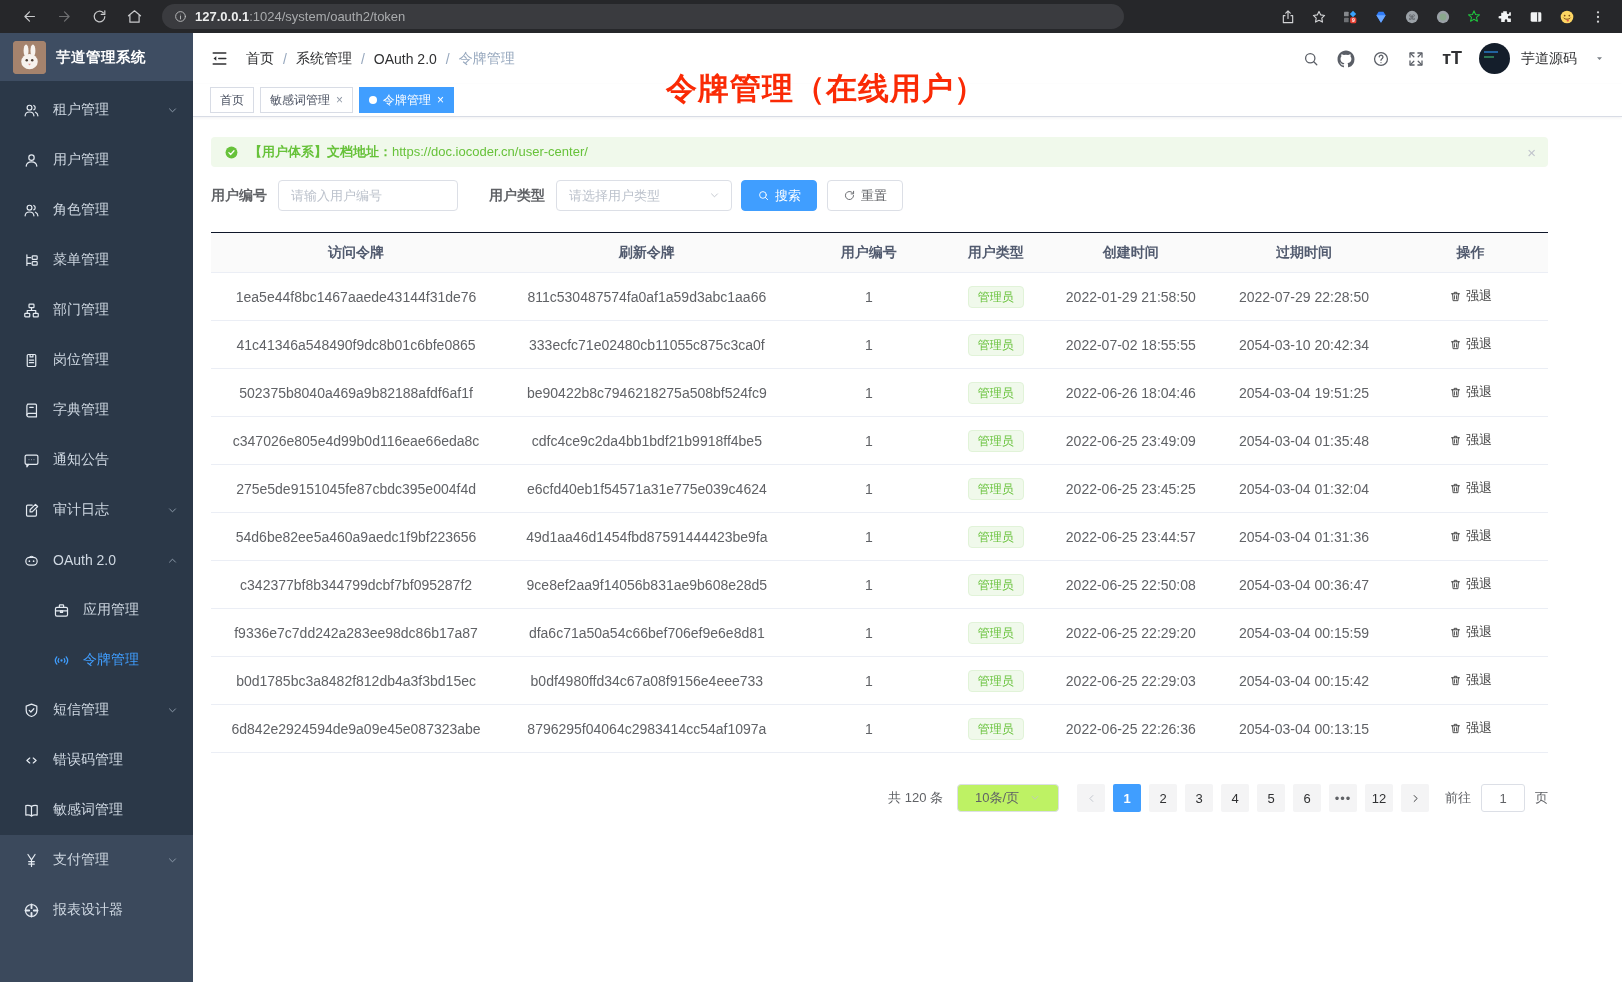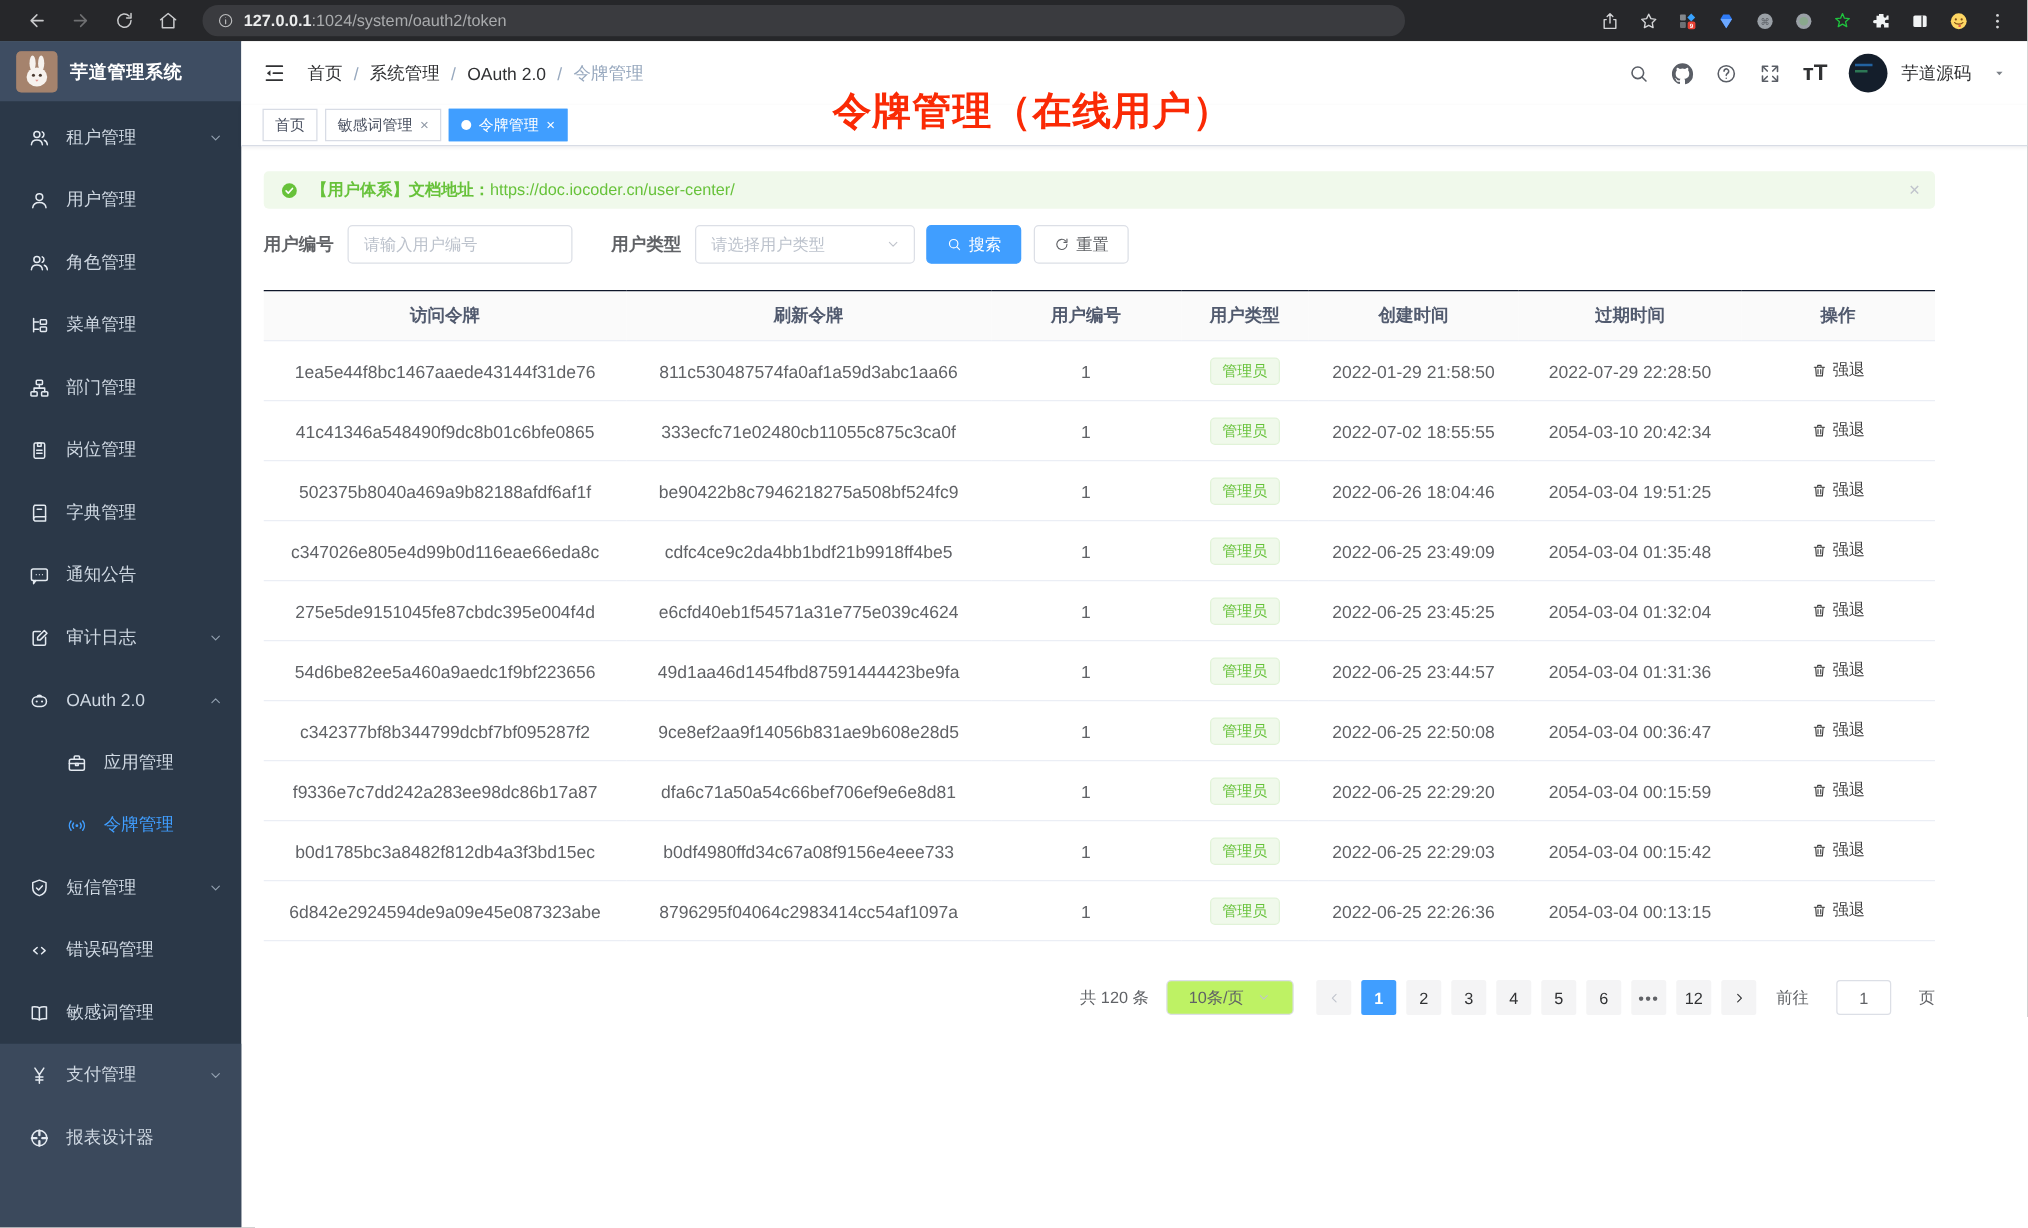--- a/index.html
+++ b/index.html
@@ -88,21 +88,21 @@
   
   .pager { margin-top:31px; display:flex; align-items:center; justify-content:flex-end; font-size:13px; color:#606266; }
   .ptotal { margin-right:14px; }
   .psize { width:102px; height:28px; border:1px solid #dcdfe6; border-radius:4px; display:flex; align-items:center; justify-content:center; gap:10px; color:#606266; cursor:pointer; margin-right:14px; background:#bef264; }
   .psize .chevd { color:#c0c4cc; font-size:12px; }
   .pbtns { display:flex; align-items:center; }
   .pbtn { min-width:28px; height:28px; margin:0 4px; border-radius:2px; background:#f4f4f5; color:#303133; display:flex; align-items:center; justify-content:center; font-size:13px; cursor:pointer; padding:0 3px; }
   .pbtn.active { background:#409eff; color:#fff; font-weight:bold; cursor:default; }
   .pbtn.prev { color:#c0c4cc; }
   .pbtn.dots { letter-spacing:1px; color:#606266; }
-  .pgoto { margin-left:12px; display:flex; align-items:center; gap:22px; }
+  .pgoto { margin-left:12px; display:flex; align-items:center; gap:10px; }
   .pgoto input { width:44px; height:28px; border:1px solid #dcdfe6; border-radius:3px; text-align:center; font-size:13px; color:#606266; outline:none; font-family:inherit; }
 </style>
 </head>
 <body>
 
 <div class="stage">
 
   <div class="chrome">
     <span class="navic">
         <svg class="svg" viewBox="0 0 24 24" fill="none" stroke="currentColor" stroke-width="1.7" stroke-linecap="round" stroke-linejoin="round">

